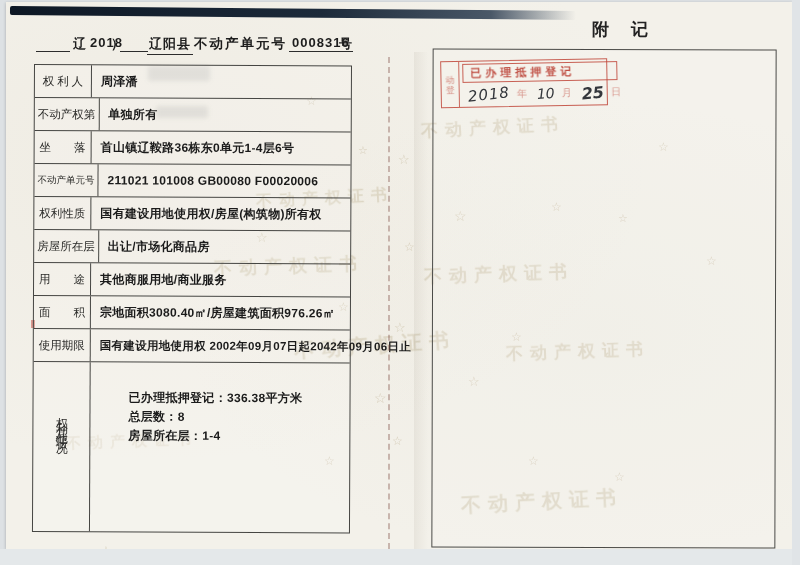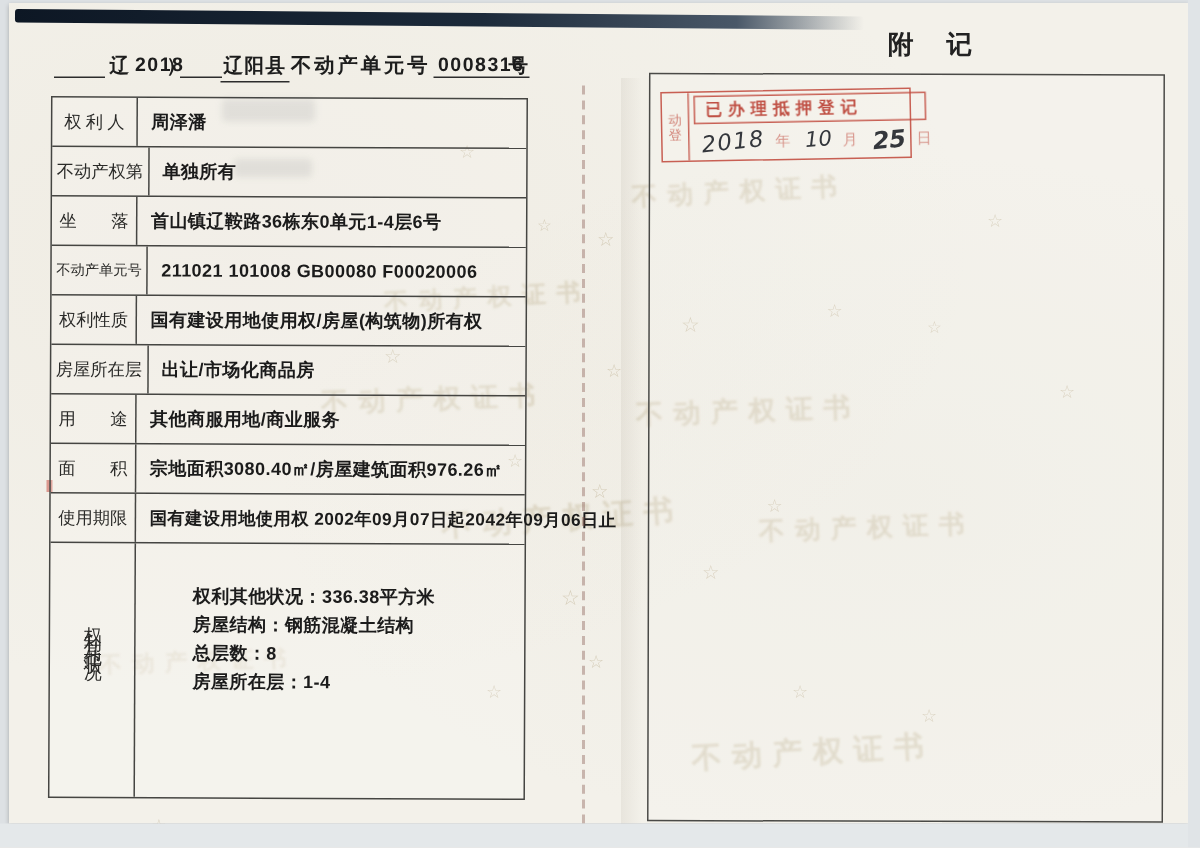--- a/index.html
+++ b/index.html
@@ -232,22 +232,21 @@
         <div class="t-value">宗地面积3080.40㎡/房屋建筑面积976.26㎡</div>
       </div>
       <div class="t-row">
         <div class="t-label">使用期限</div>
         <div class="t-value" style="font-size:11.5px;">国有建设用地使用权 2002年09月07日起2042年09月06日止</div>
       </div>
       <div class="t-row other">
         <div class="t-label vertical">权利其他状况</div>
         <div class="t-value" style="align-items:flex-start; white-space:normal;">
           <div class="other-lines">
-            <div>权利其他状况：336.38平方米</div>
-            <div>房屋结构：钢筋混凝土结构</div>
+            <div>已办理抵押登记：336.38平方米</div>
             <div>总层数：8</div>
             <div>房屋所在层：1-4</div>
           </div>
         </div>
       </div>
     </div>
 
     <div class="crease"></div>
     <div class="crease-shadow"></div>
 

